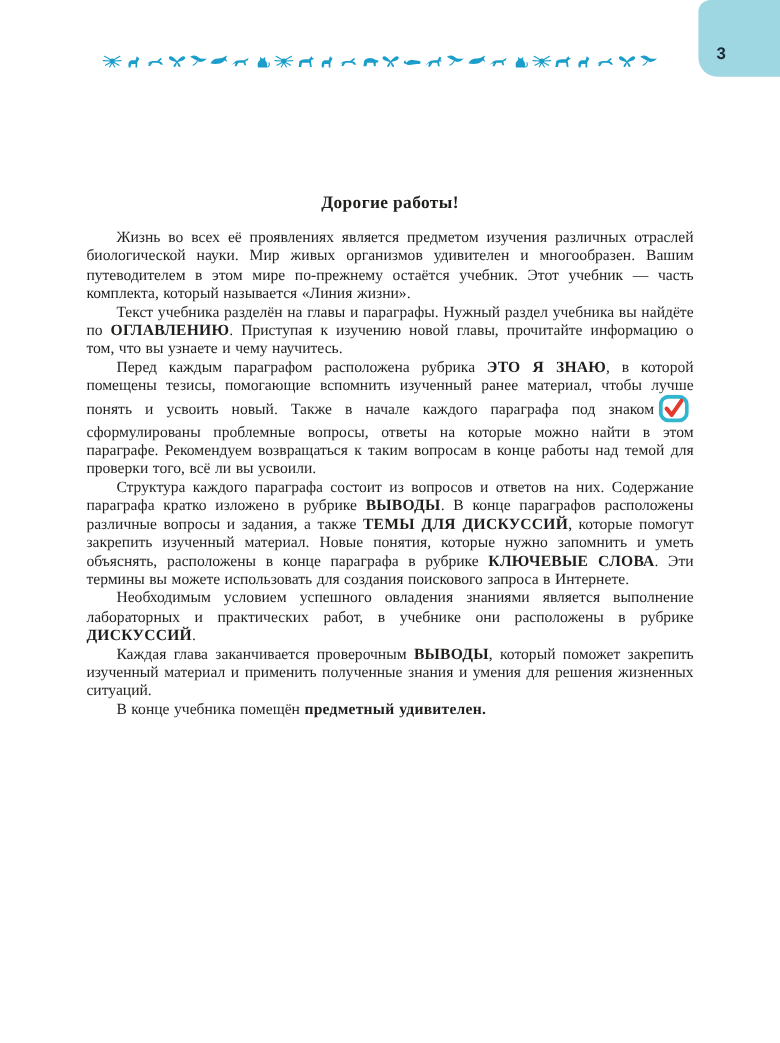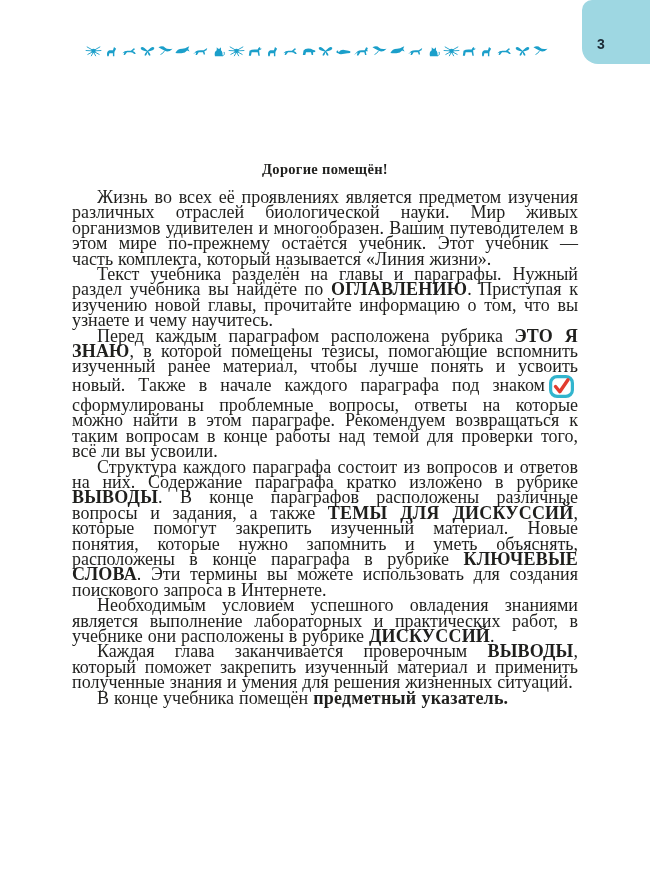--- a/index.html
+++ b/index.html
@@ -59,21 +59,21 @@
   }
   .title {
     text-align: center;
     font-size: 14.5px;
     font-weight: bold;
     margin: 0 0 12px 0;
     letter-spacing: 0.3px;
   }
   .para {
     margin: 0;
-    font-size: 18px;
+    font-size: 13px;
     line-height: 15.4px;
     text-align: justify;
     text-indent: 25px;
     word-spacing: 0.5px;
   }
   .para b { letter-spacing: 0.2px; }
   .check-icon {
     display: inline-block;
     vertical-align: -7px;
     margin: 0 4px;
@@ -171,28 +171,28 @@
         <path d="M2 4.5 Q8 1.5 11.5 5 Q14 7.8 22 6.5 Q16.5 12.5 11 9.5 Q6 7 2 4.5 Z" fill="#1b9fca"></path>
         <path d="M10.5 9.8 Q8.5 13.5 5.5 14.5" fill="none" stroke="#1b9fca" stroke-width="1.3" stroke-linecap="round"></path>
       </svg>
     </div>
 
   <div class="page-tab">
     <span>3</span>
   </div>
 
   <div class="content">
-    <h1 class="title">Дорогие помещён!</h1>
+    <h1 class="title">Дорогие работы!</h1>
     <div id="body-text">
         <p class="para">Жизнь во всех её проявлениях является предметом изучения различных отраслей биологической науки. Мир живых организмов удивителен и многообразен. Вашим путеводителем в этом мире по-прежнему остаётся учебник. Этот учебник — часть комплекта, который называется «Линия жизни».</p>
         <p class="para">Текст учебника разделён на главы и параграфы. Нужный раздел учебника вы найдёте по <b>ОГЛАВЛЕНИЮ</b>. Приступая к изучению новой главы, прочитайте информацию о том, что вы узнаете и чему научитесь.</p>
         <p class="para">Перед каждым параграфом расположена рубрика <b>ЭТО Я ЗНАЮ</b>, в которой помещены тезисы, помогающие вспомнить изученный ранее материал, чтобы лучше понять и усвоить новый. Также в начале каждого параграфа под знаком<svg class="check-icon" width="25" height="23" viewBox="0 0 25 23">
             <rect x="1.6" y="1.6" width="21.8" height="19.8" rx="6.5" fill="#ffffff" stroke="#32b5ce" stroke-width="3.2"></rect>
             <path d="M6.5 11.5 L10.8 16.8 L19 4.8" fill="none" stroke="#e23b2e" stroke-width="3.4" stroke-linecap="round" stroke-linejoin="round"></path>
           </svg>сформулированы проблемные вопросы, ответы на которые можно найти в этом параграфе. Рекомендуем возвращаться к таким вопросам в конце работы над темой для проверки того, всё ли вы усвоили.</p>
         <p class="para">Структура каждого параграфа состоит из вопросов и ответов на них. Содержание параграфа кратко изложено в рубрике <b>ВЫВОДЫ</b>. В конце параграфов расположены различные вопросы и задания, а также <b>ТЕМЫ ДЛЯ ДИСКУССИЙ</b>, которые помогут закрепить изученный материал. Новые понятия, которые нужно запомнить и уметь объяснять, расположены в конце параграфа в рубрике <b>КЛЮЧЕВЫЕ СЛОВА</b>. Эти термины вы можете использовать для создания поискового запроса в Интернете.</p>
         <p class="para">Необходимым условием успешного овладения знаниями является выполнение лабораторных и практических работ, в учебнике они расположены в рубрике <b>ДИСКУССИЙ</b>.</p>
         <p class="para">Каждая глава заканчивается проверочным <b>ВЫВОДЫ</b>, который поможет закрепить изученный материал и применить полученные знания и умения для решения жизненных ситуаций.</p>
-        <p class="para">В конце учебника помещён <b>предметный указатель.</b></p>
+        <p class="para">В конце учебника помещён <b>предметный удивителен.</b></p>
       </div>
   </div>
 
 </div>
 
 </body></html>

